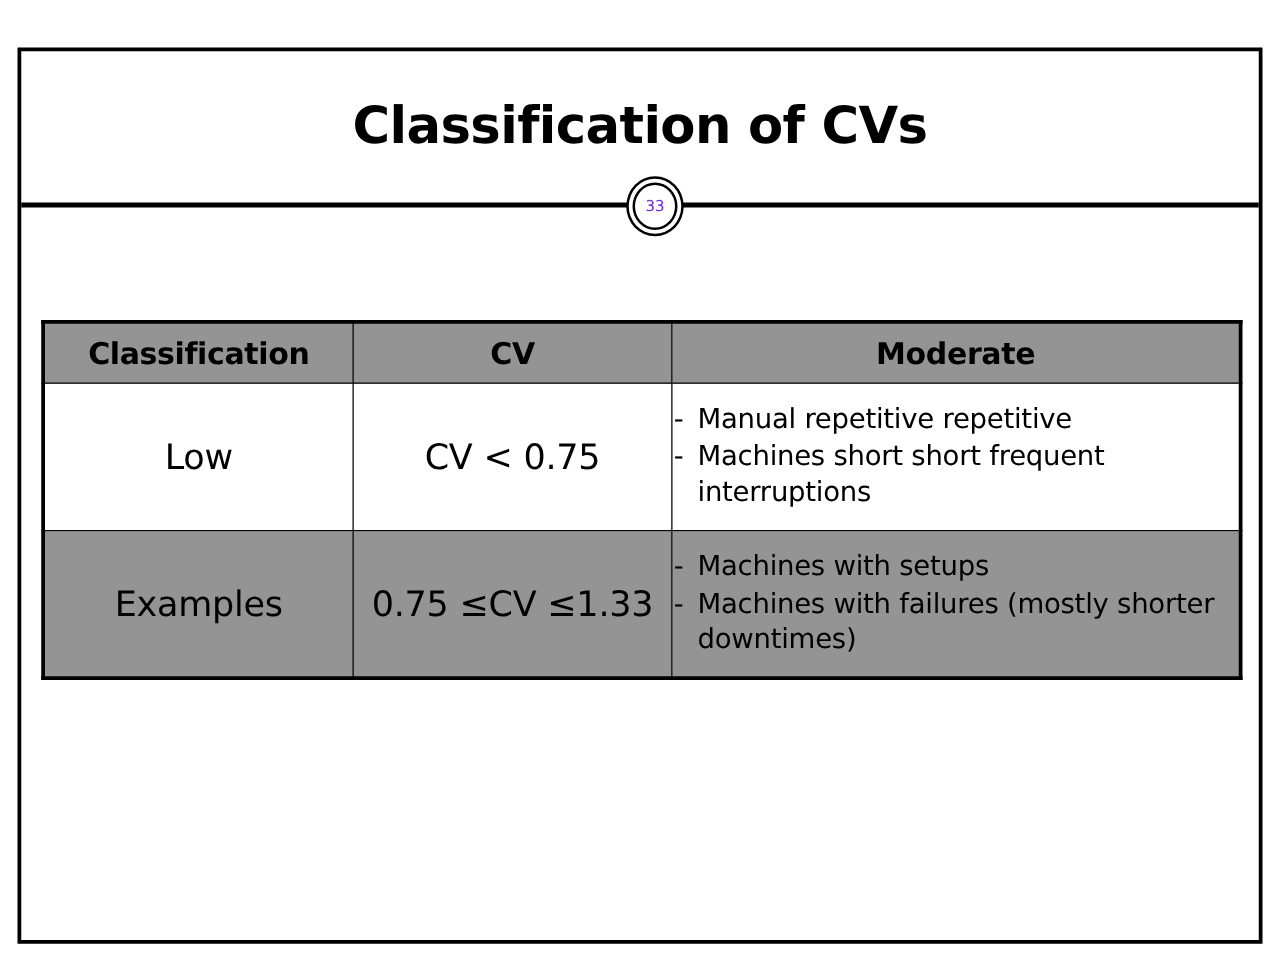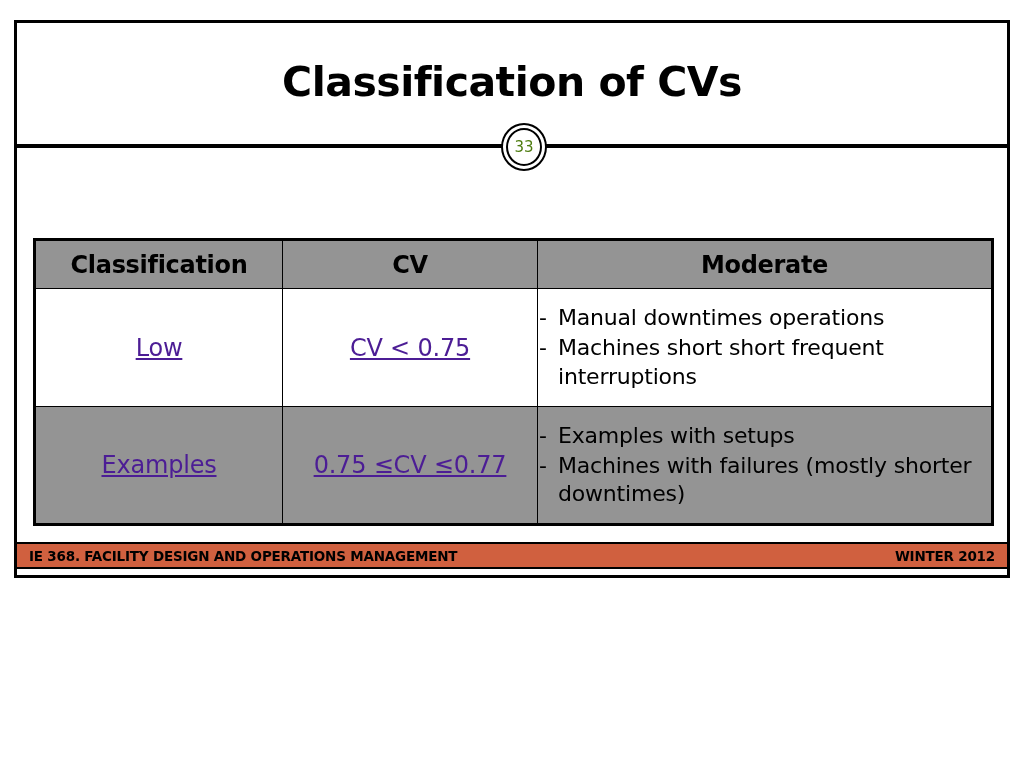--- a/index.html
+++ b/index.html
@@ -12,23 +12,23 @@
     width: 1024px;
     height: 768px;
     font-family: "DejaVu Sans", "Liberation Sans", sans-serif;
     overflow: hidden;
   }
 
   
   .slide {
     position: absolute;
     left: 14px;
-    top: 20px;
+    top: 38px;
     width: 996px;
-    height: 558px;
+    height: 717px;
     border: 3px solid #000000;
     box-sizing: border-box;
     background: #ffffff;
   }
 
   
   .title-area {
     position: absolute;
     left: 0;
     top: 0;
@@ -78,22 +78,22 @@
     height: 38px;
     border: 2px solid #000000;
     border-radius: 50%;
     background: #ffffff;
     box-sizing: border-box;
     display: flex;
     align-items: center;
     justify-content: center;
   }
   .page-number {
-    font-size: 15px;
-    color: #4d7c0f;
+    font-size: 12px;
+    color: #6d28d9;
     font-family: "DejaVu Sans", "Liberation Sans", sans-serif;
     line-height: 1;
   }
 
   
   .body-area {
     position: absolute;
     left: 0;
     top: 125px;
     width: 100%;
@@ -127,24 +127,23 @@
     font-size: 24px;
     font-weight: bold;
     color: #000000;
     letter-spacing: -0.3px;
   }
 
   
   td.cell-class,
   td.cell-cv {
     text-align: center;
-    font-size: 24px;
-    color: #4c1d95;
+    font-size: 28px;
+    color: #000000;
     letter-spacing: -0.2px;
-    text-decoration: underline;
   }
   td.cell-ex {
     text-align: left;
     padding: 9px 8px 10px 8px;
     vertical-align: middle;
   }
 
   tr.row-white td { background: #ffffff; }
   tr.row-gray  td { background: #949494; }
 
@@ -229,51 +228,47 @@
       </thead>
       <tbody>
 
         <tr class="row-white" style="height:118px;">
           <td class="cell-class">Low</td>
           <td class="cell-cv">CV &lt; 0.75</td>
           <td class="cell-ex">
             <ul class="ex-list">
               <li>
                 <span class="dash">-</span>
-                <span>Manual downtimes operations</span>
+                <span>Manual repetitive repetitive</span>
               </li>
               <li>
                 <span class="dash">-</span>
                 <span>Machines short short frequent interruptions</span>
               </li>
             </ul>
           </td>
         </tr>
 
         <tr class="row-gray" style="height:118px;">
           <td class="cell-class">Examples</td>
-          <td class="cell-cv">0.75 ≤CV ≤0.77</td>
+          <td class="cell-cv">0.75 ≤CV ≤1.33</td>
           <td class="cell-ex">
             <ul class="ex-list">
               <li>
                 <span class="dash">-</span>
-                <span>Examples with setups</span>
+                <span>Machines with setups</span>
               </li>
               <li>
                 <span class="dash">-</span>
                 <span>Machines with failures (mostly shorter downtimes)</span>
               </li>
             </ul>
           </td>
         </tr>
 
 
       </tbody>
     </table>
 
   </div>
 
-  <div class="footer-bar">
-    <span class="footer-left">IE 368. FACILITY DESIGN AND OPERATIONS MANAGEMENT</span>
-    <span class="footer-right">WINTER 2012</span>
-  </div>
 
 </div>
 
 </body></html>

